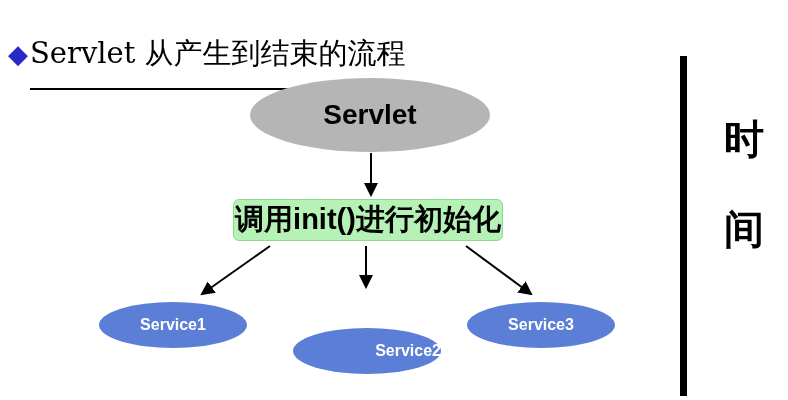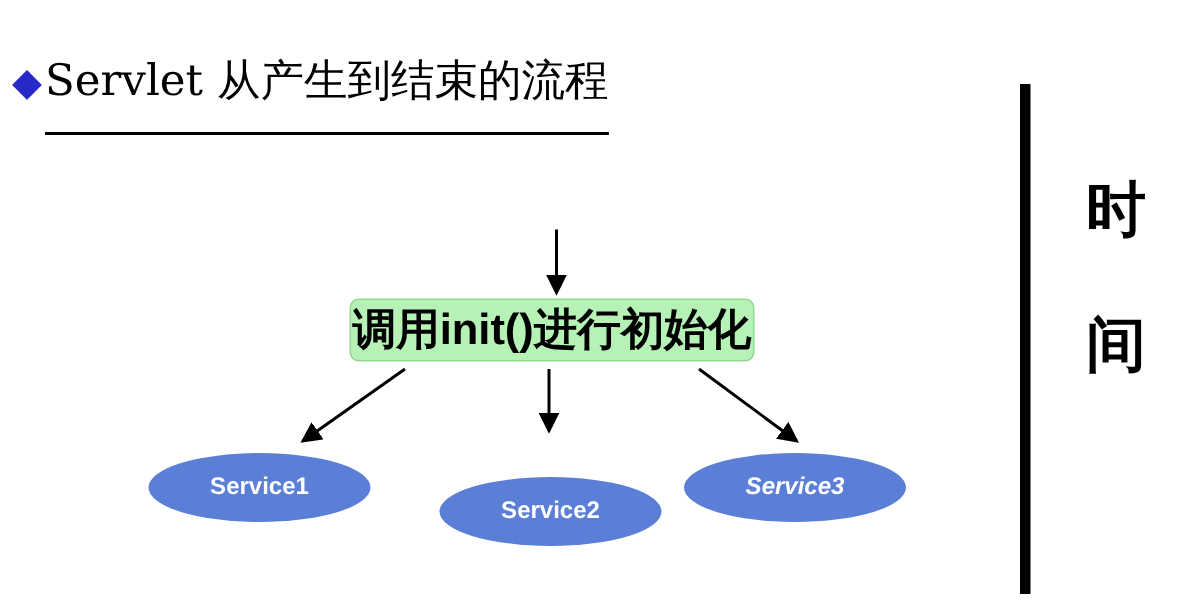--- a/index.html
+++ b/index.html
@@ -82,22 +82,22 @@
     background: #5b7ed7;
     border-radius: 50%;
     display: flex;
     align-items: center;
     justify-content: center;
     font-weight: bold;
     font-size: 16px;
     color: #ffffff;
   }
   #service1 { left: 99px;  top: 302px; }
-  #service2 { left: 293px; top: 318px; }
-  #service3 { left: 456px; top: 302px; font-style: italic; }
+  #service2 { left: 293px; top: 328px; justify-content: flex-end; }
+  #service3 { left: 467px; top: 302px; }
 
   
   .arrow-layer {
     position: absolute;
     left: 0;
     top: 0;
     pointer-events: none;
   }
 
   
@@ -125,20 +125,23 @@
 </head>
 <body>
 
 <div id="slide">
 
   <div class="title">
     <span class="bullet">◆</span>
     <span class="title-text">Servlet 从产生到结束的流程</span>
   </div>
 
+  <div class="servlet-ellipse">
+    <span>Servlet</span>
+  </div>
 
   <svg class="arrow-layer" width="788" height="400">
     <defs>
       <marker id="arrowhead" viewBox="0 0 10 10" refX="8.5" refY="5" markerWidth="7" markerHeight="7" orient="auto-start-reverse">
         <path d="M0,0 L10,5 L0,10 z" fill="#000000"></path>
       </marker>
     </defs>
     <line x1="371" y1="153" x2="371" y2="195" stroke="#000000" stroke-width="2" marker-end="url(#arrowhead)"></line>
     <line x1="270" y1="246" x2="202" y2="294" stroke="#000000" stroke-width="2" marker-end="url(#arrowhead)"></line>
     <line x1="366" y1="246" x2="366" y2="287" stroke="#000000" stroke-width="2" marker-end="url(#arrowhead)"></line>

